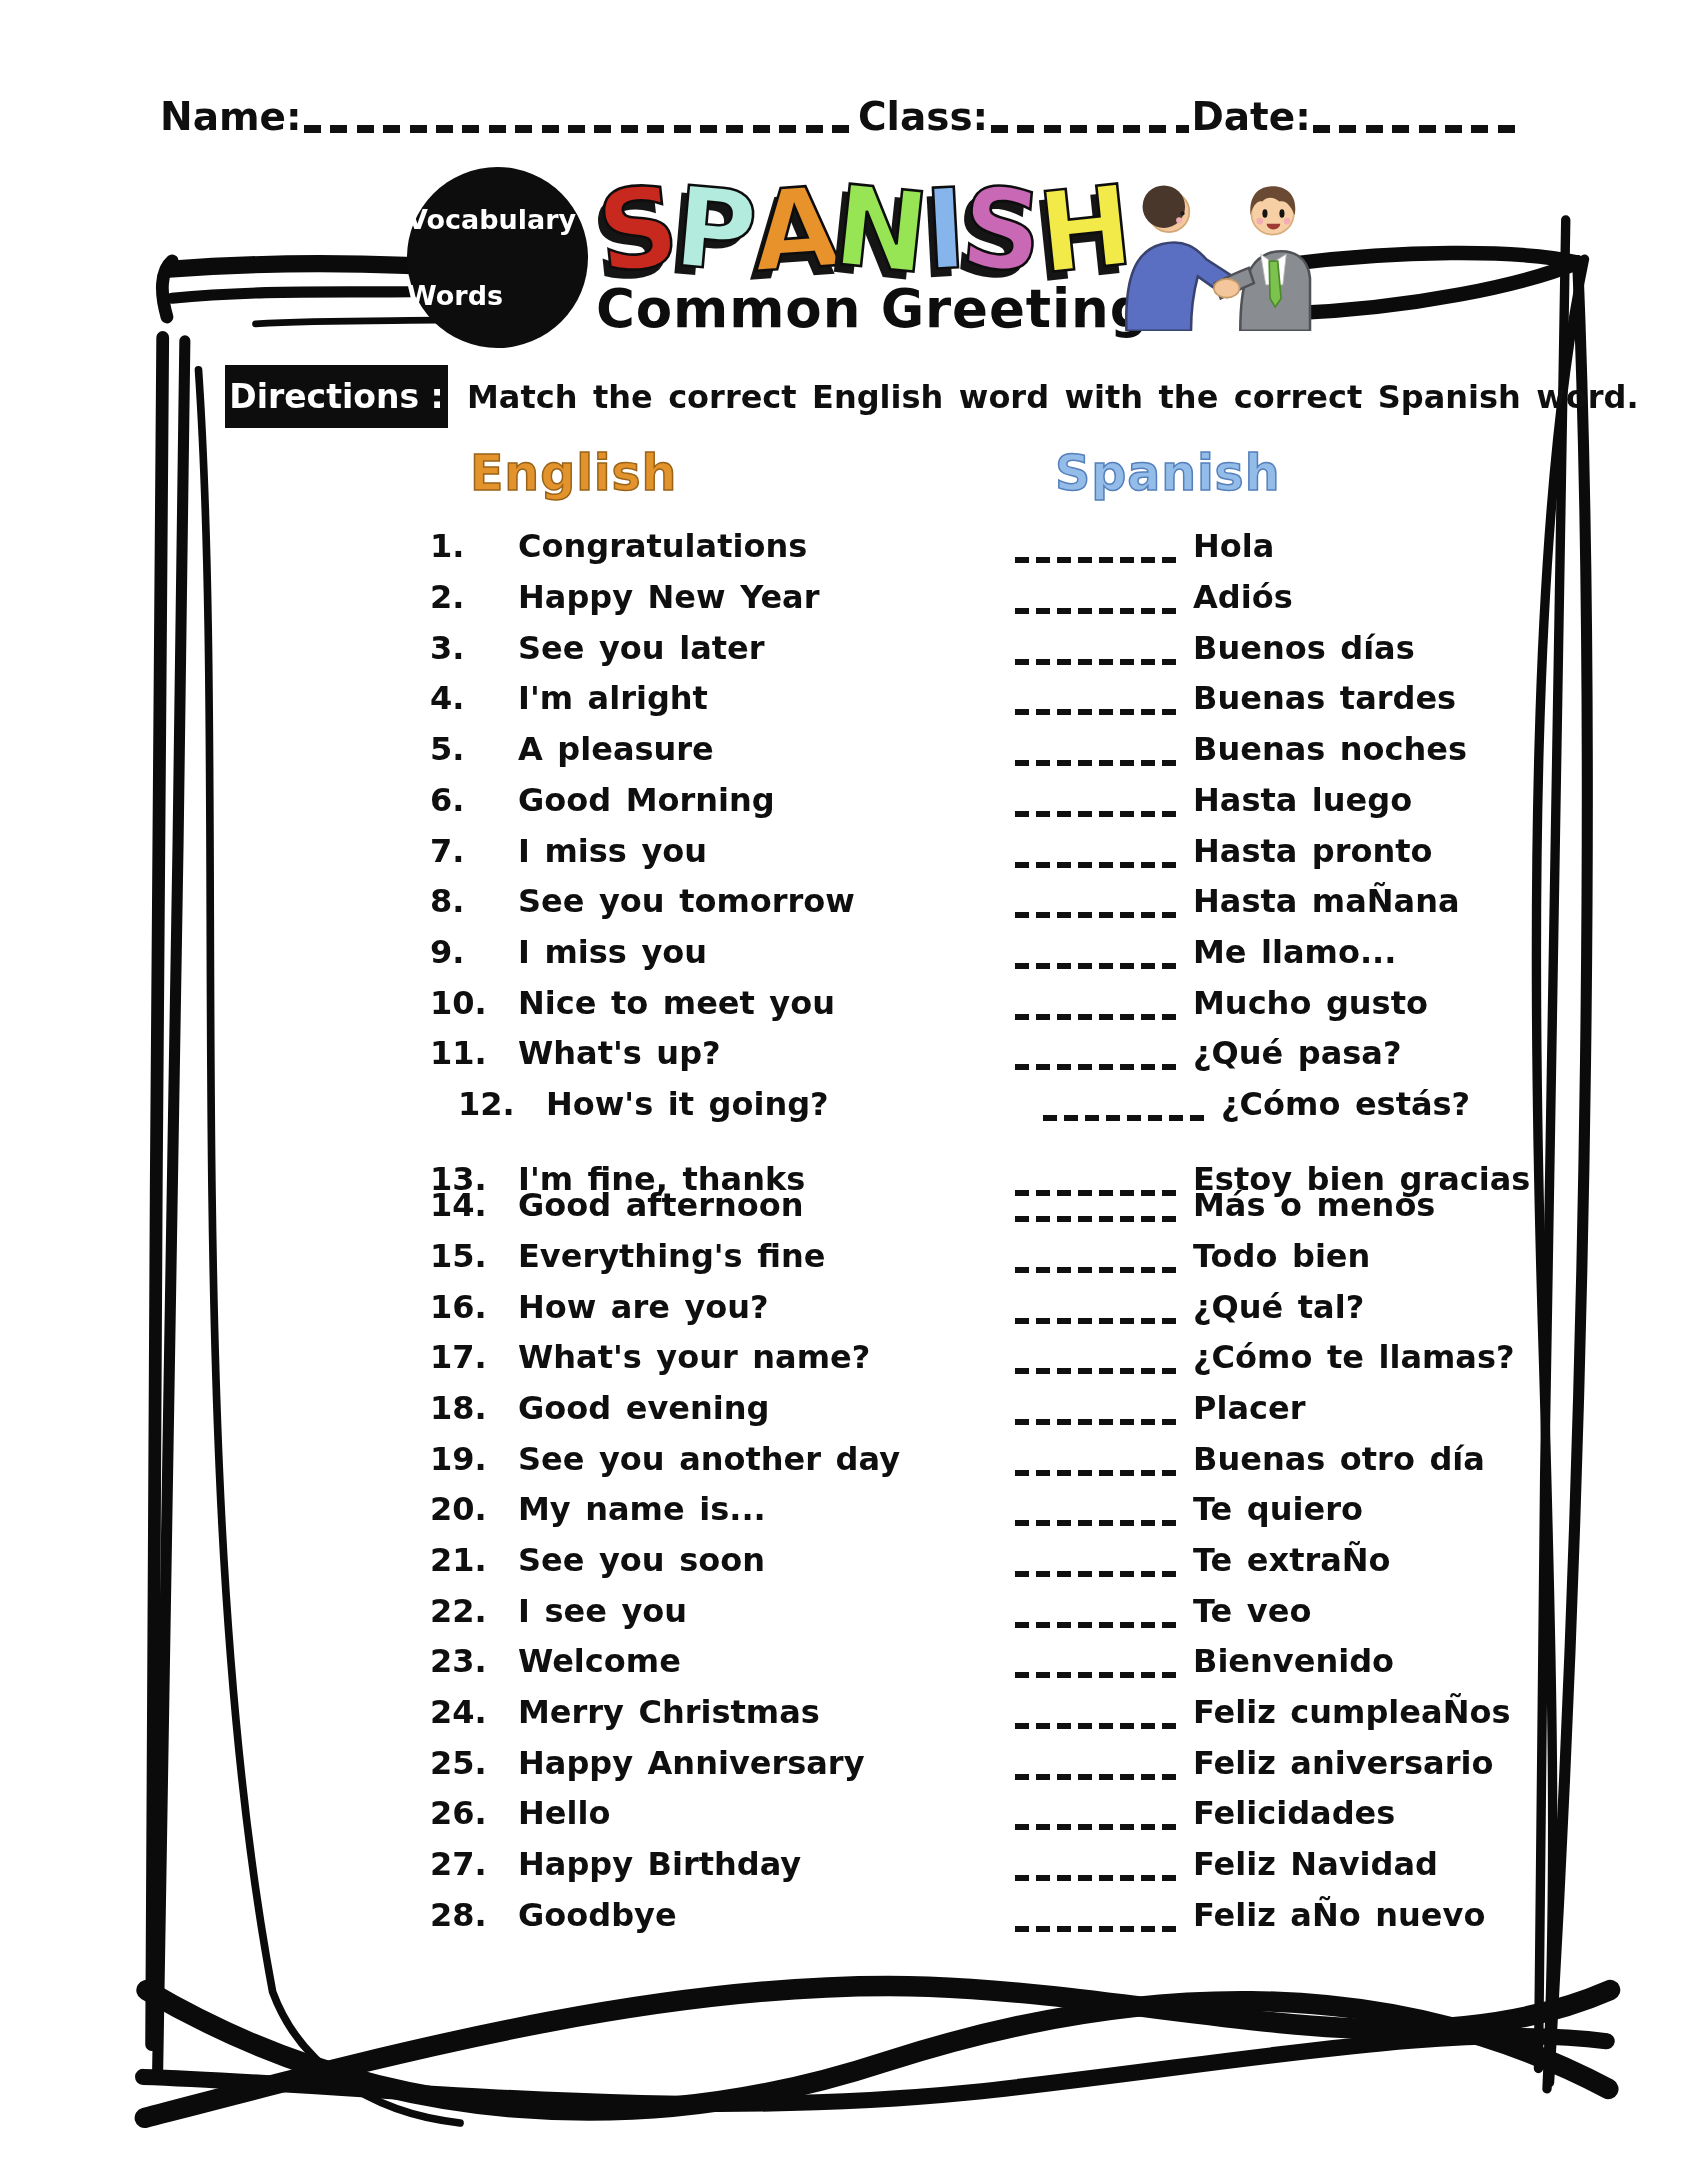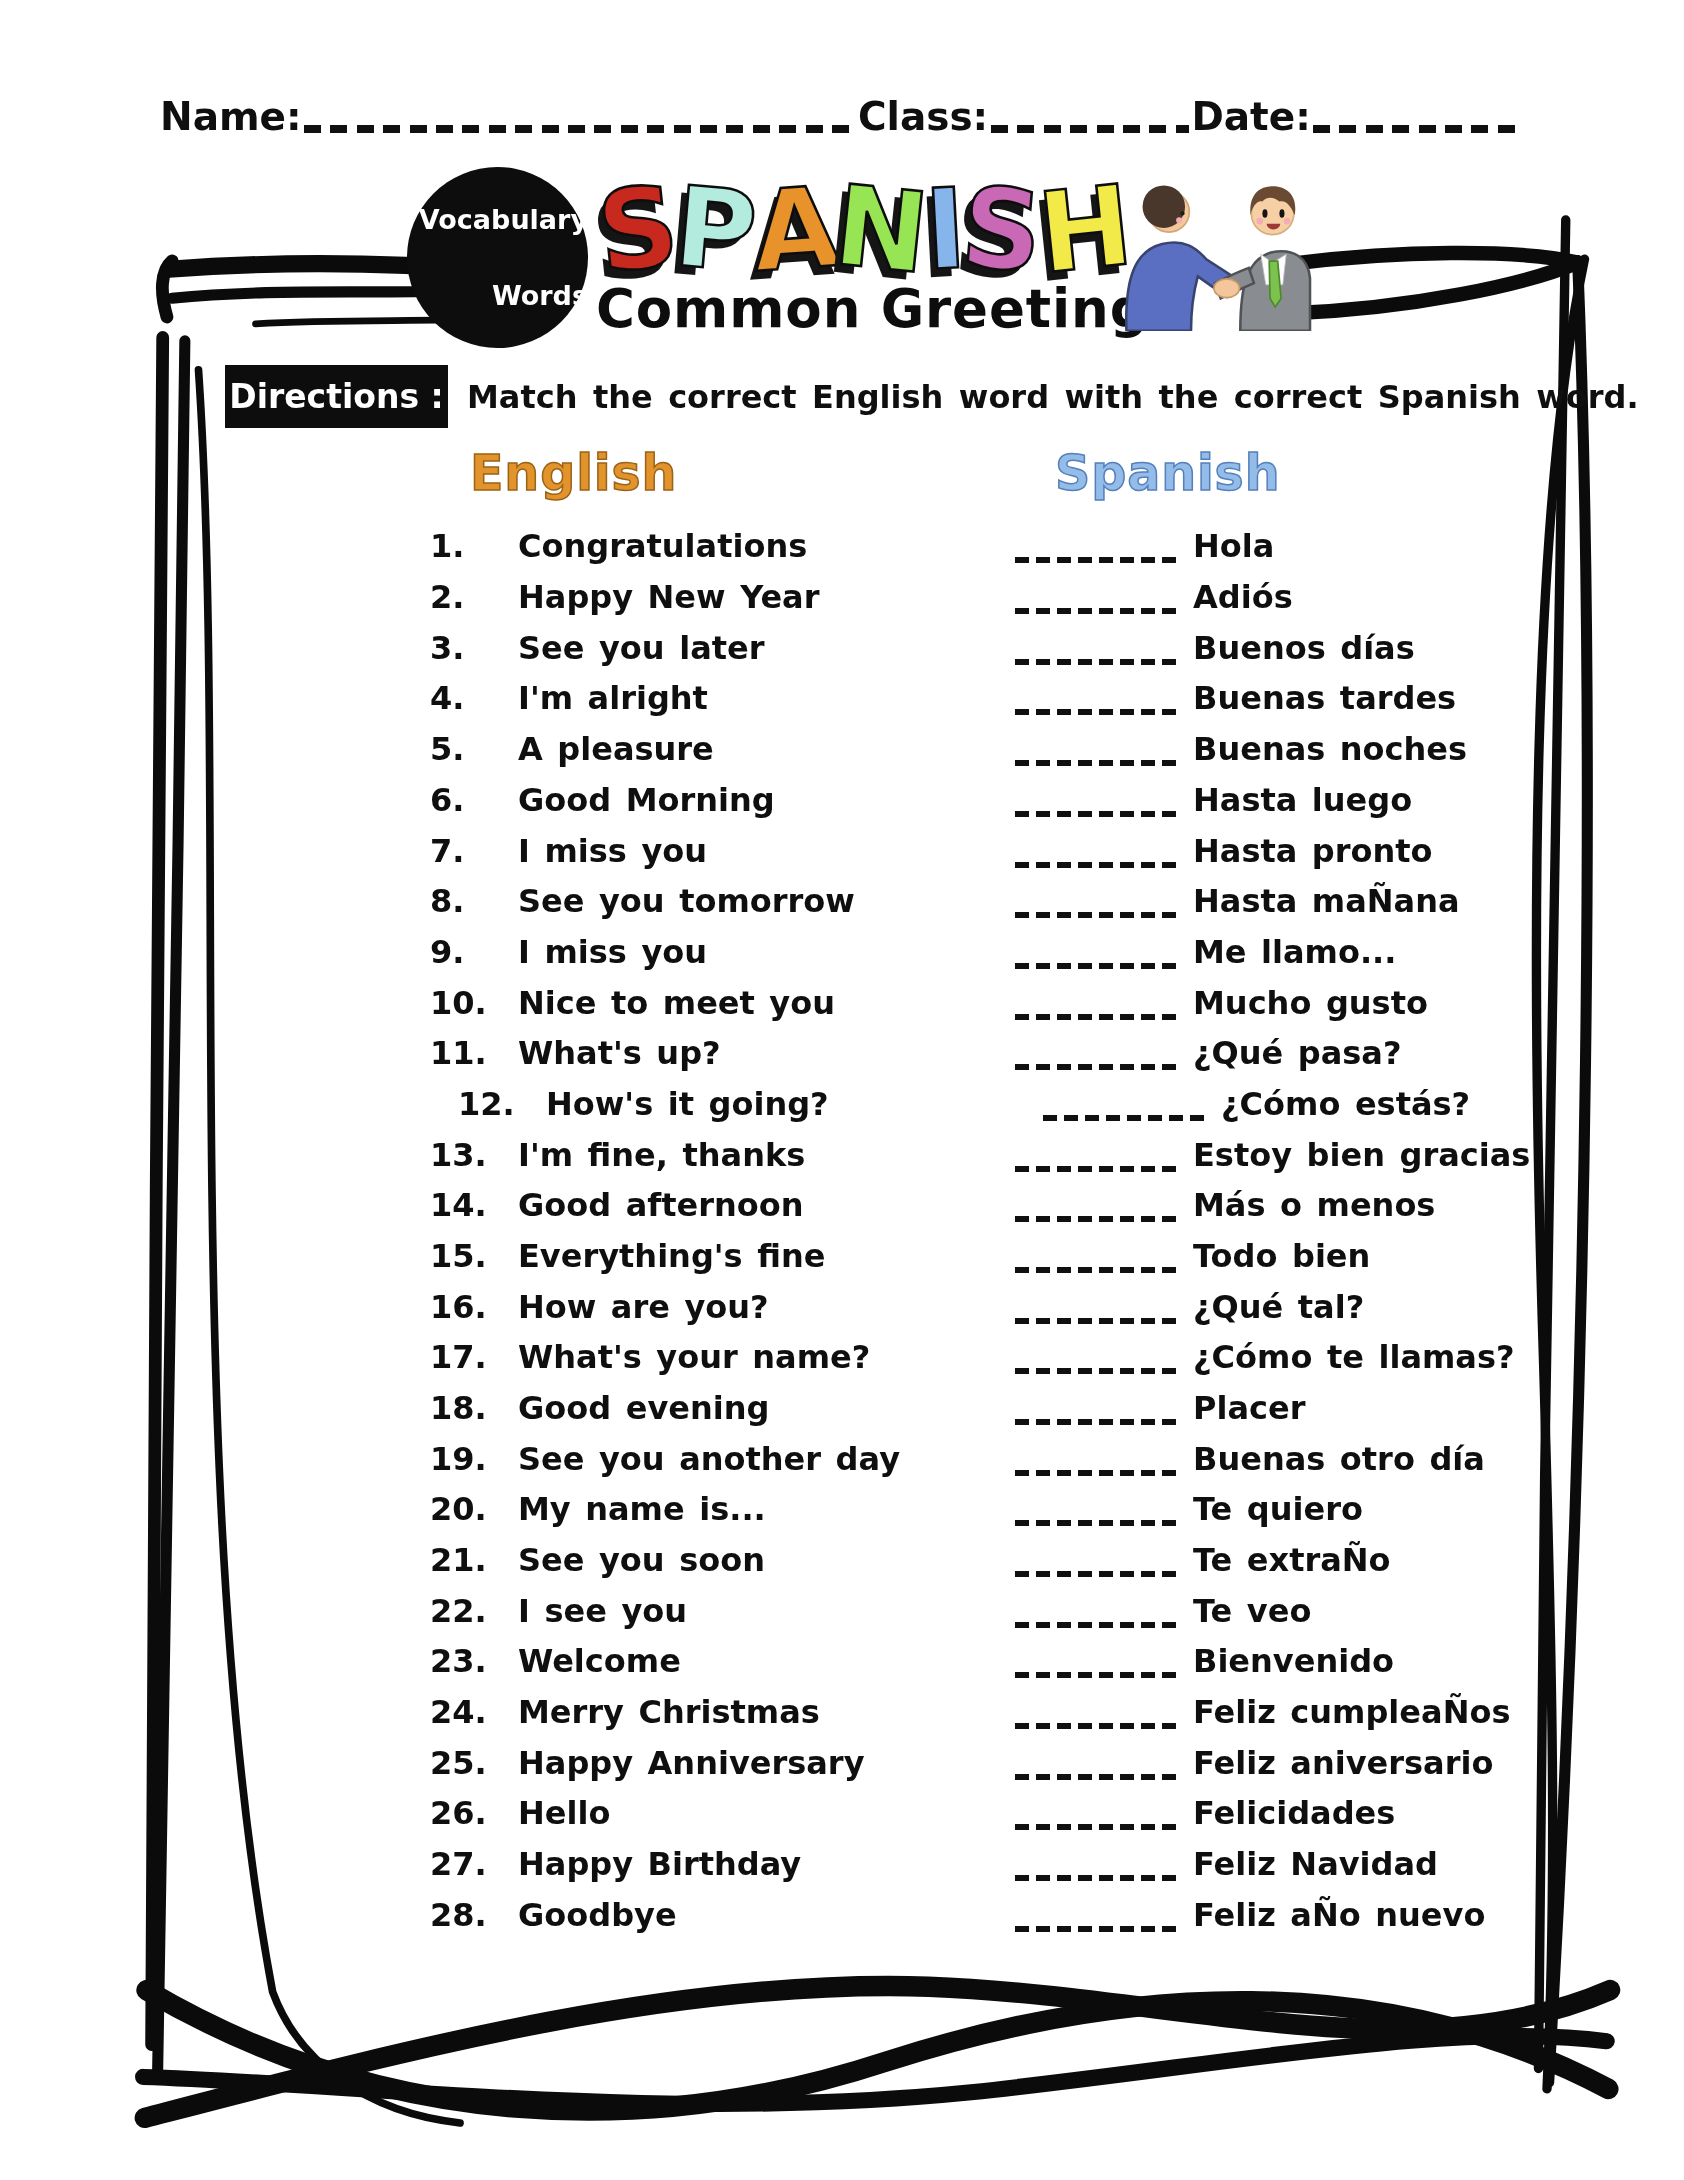--- a/index.html
+++ b/index.html
@@ -16,21 +16,21 @@
   }
   .dash-line { height:7.7px; margin:0 2.6px 6px 2.6px;
     background:repeating-linear-gradient(90deg,#101010 0 17px, transparent 17px 26.4px); }
   .dash-name  { flex:1; }
   .dash-class { width:198px; }
   .dash-date  { width:203px; }
   
   .badge {
     position:absolute; left:407px; top:167px; width:181px; height:181px; z-index:3;
     border-radius:50%; background:#0d0d0d; color:#ffffff; text-align:center;
-    display:flex; flex-direction:column; align-items:flex-end; justify-content:center;
+    display:flex; flex-direction:column; align-items:flex-start; justify-content:center;
     font-size:27px; font-weight:bold; line-height:1.3;gap:40px;
   }
   .spanish-title { position:absolute; left:598px; top:169px; z-index:2; display:flex; letter-spacing:-3.4px; }
   .spanish-letter {
     font-size:111px; font-weight:bold; line-height:1.1;
     -webkit-text-stroke:2.6px #0d0d0d; text-shadow:-6.8px 8.5px 0 #151515;
     display:inline-block;
   }
   .subtitle {
     position:absolute; left:596px; top:278px; width:498px; z-index:2; text-align:center;
@@ -213,21 +213,21 @@
       <span class="eng">What's up?</span>
       <span class="blank"></span>
       <span class="spa">¿Qué pasa?</span>
     </div>
       <div class="row" style="top: 1084px; margin-left: 28px;">
       <span class="num">12.</span>
       <span class="eng">How's it going?</span>
       <span class="blank"></span>
       <span class="spa">¿Cómo estás?</span>
     </div>
-      <div class="row" style="top: 1135px;">
+      <div class="row" style="top: 1159px;">
       <span class="num">13.</span>
       <span class="eng">I'm fine, thanks</span>
       <span class="blank"></span>
       <span class="spa">Estoy bien gracias</span>
     </div>
       <div class="row" style="top: 1185px;">
       <span class="num">14.</span>
       <span class="eng">Good afternoon</span>
       <span class="blank"></span>
       <span class="spa">Más o menos</span>

